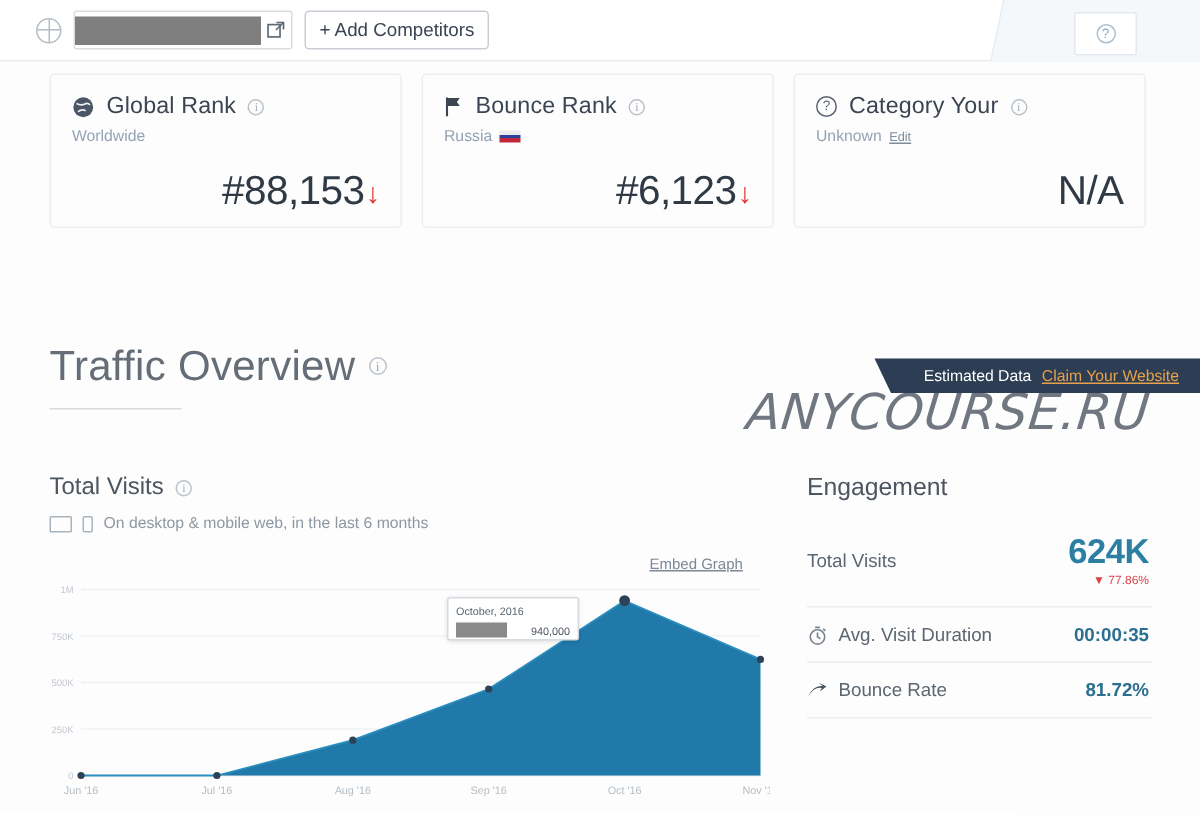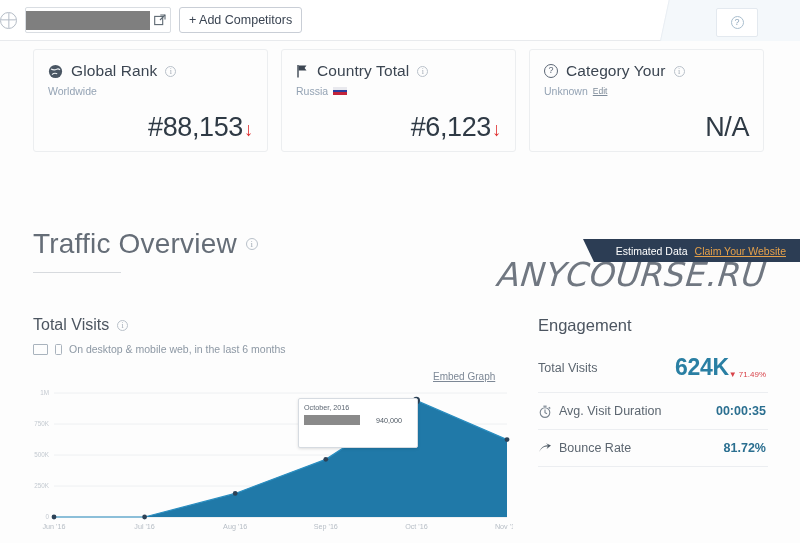--- a/index.html
+++ b/index.html
@@ -10,21 +10,21 @@
     overflow: hidden;
   }
   #root { position: relative; width: 800px; height: 543px; background: #fdfdfd; }
 
   
   .topbar {
     position: absolute; left: 0; top: 0; width: 800px; height: 41px;
     background: #ffffff; border-bottom: 1px solid #e8eaed;
     display: flex; align-items: center;
   }
-  .topbar-inner { display: flex; align-items: center; padding-left: 0; gap: 8px; }
+  .topbar-inner { display: flex; align-items: center; padding-left: 24px; gap: 8px; }
   .globe-icon {
     width: 17px; height: 17px; border-radius: 50%;
     border: 1.4px solid #b4bcc6; position: relative; flex: none;
   }
   .globe-icon::before {
     content: ""; position: absolute; left: 50%; top: 0px; width: 1.3px; height: 100%;
     background: #b4bcc6; transform: translateX(-50%);
   }
   .globe-icon::after {
     content: ""; position: absolute; top: 50%; left: 0; height: 1.3px; width: 100%;
@@ -119,23 +119,23 @@
     text-decoration: underline; cursor: pointer;
   }
 
   
   .chart { position: absolute; left: 28px; top: 386px; width: 485px; height: 155px; }
   .chart svg { display: block; }
   .ytick { font-size: 6.3px; fill: #c3c9d0; font-family: "Liberation Sans", sans-serif; }
   .xtick { font-size: 7.2px; fill: #b6bdc5; font-family: "Liberation Sans", sans-serif; }
 
   .tooltip {
-    position: absolute; left: 298px; top: 398px; width: 120px;
+    position: absolute; left: 298px; top: 398px; width: 88px;
     background: #ffffff; border: 1px solid #d6dbe1; border-radius: 2px;
-    box-shadow: 0 1px 3px rgba(0,0,0,.12); padding: 4px 5px 22px 5px; z-index: 6;
+    box-shadow: 0 1px 3px rgba(0,0,0,.12); padding: 4px 5px 1px 5px; z-index: 6;
   }
   .tt-date { font-size: 7.2px; color: #5b6571; margin-bottom: 3px; }
   .tt-row { display: flex; align-items: center; gap: 16px; }
   .tt-redact { width: 56px; height: 10px; background: #8a8a8a; display: block; }
   .tt-val { font-size: 7.2px; color: #4e5863; }
 
   
   .est-banner {
     position: absolute; right: 0px; top: 239px; height: 23px;
     background: #2c3d54; color: #ffffff; display: flex; align-items: center;
@@ -161,21 +161,21 @@
   .eng-list { position: absolute; left: 538px; top: 350px; width: 230px; }
   .eng-row {
     display: flex; align-items: center; justify-content: space-between;
     border-bottom: 1px solid #eceef1; padding: 11px 2px 11px 0; position: relative;
   }
   .eng-row:first-child { padding-top: 6px; padding-bottom: 13px; }
   .eng-label { font-size: 12.5px; color: #5c6670; display: flex; align-items: center; gap: 7px; }
   .eng-val { font-size: 12.5px; color: #2b6f90; font-weight: bold; }
   .big-val { font-size: 23px; color: #2a7fa3; font-weight: bold; letter-spacing: -.3px; line-height: 1; }
   .delta { font-size: 8px; color: #d8434a; text-align: right; margin-top: 3px; }
-  .tv-right { display: flex; flex-direction: row; align-items: flex-end; }
+  .tv-right { display: flex; flex-direction: column; align-items: flex-end; }
   .ic { width: 14px; height: 13px; flex: none; }
 </style>
 </head>
 <body>
 
 <div id="root">
 
   <div class="topbar">
     <div class="topbar-inner">
       <span class="globe-icon"></span>
@@ -221,21 +221,21 @@
     </div>
 
     <div class="card">
       <div class="card-title-row">
         <span class="pin-icon">
           <svg width="13" height="14" viewBox="0 0 13 14">
             <path d="M2 1 L2 13.5" stroke="#3c4652" stroke-width="1.4"></path>
             <path d="M2.6 1.4 L10.5 1.4 L8.6 4 L10.5 6.6 L2.6 6.6 Z" fill="#3c4652"></path>
           </svg>
         </span>
-        <span class="card-title">Country Total</span>
+        <span class="card-title">Bounce Rank</span>
         <span class="info-i">i</span>
       </div>
       <div class="card-sub">
         <span>Russia</span>
         <span class="flag-ru">
           <i style="background:#e9e9ee"></i>
             <i style="background:#2b3f9e"></i>
             <i style="background:#c2243a"></i>
         </span>
       </div>
@@ -324,21 +324,21 @@
 
   <div class="engagement-title">Engagement</div>
   <div class="eng-list">
 
     <div class="eng-row">
       <span class="eng-label">Total Visits</span>
       <span class="tv-right">
         <span class="big-val">624K</span>
         <span class="delta">
           <span>▼</span>
-          <span>71.49%</span>
+          <span>77.86%</span>
         </span>
       </span>
     </div>
 
     <div class="eng-row">
       <span class="eng-label">
         <span class="ic">
           <svg width="14" height="13" viewBox="0 0 14 13">
             <circle cx="7" cy="7.6" r="4.8" fill="none" stroke="#7a8590" stroke-width="1.1"></circle>
             <path d="M7 4.6 L7 7.6 L9 8.8" fill="none" stroke="#7a8590" stroke-width="1.1"></path>

